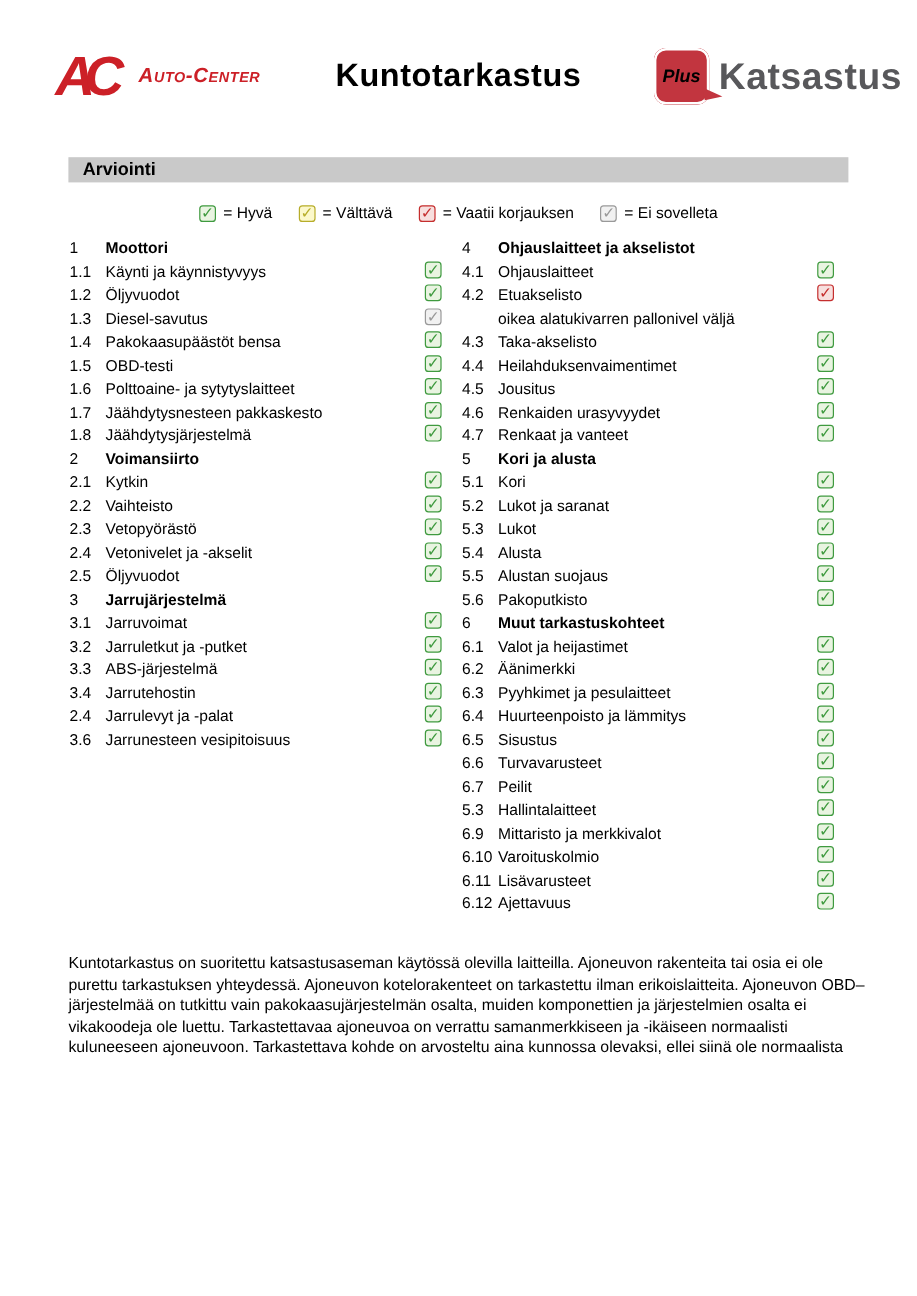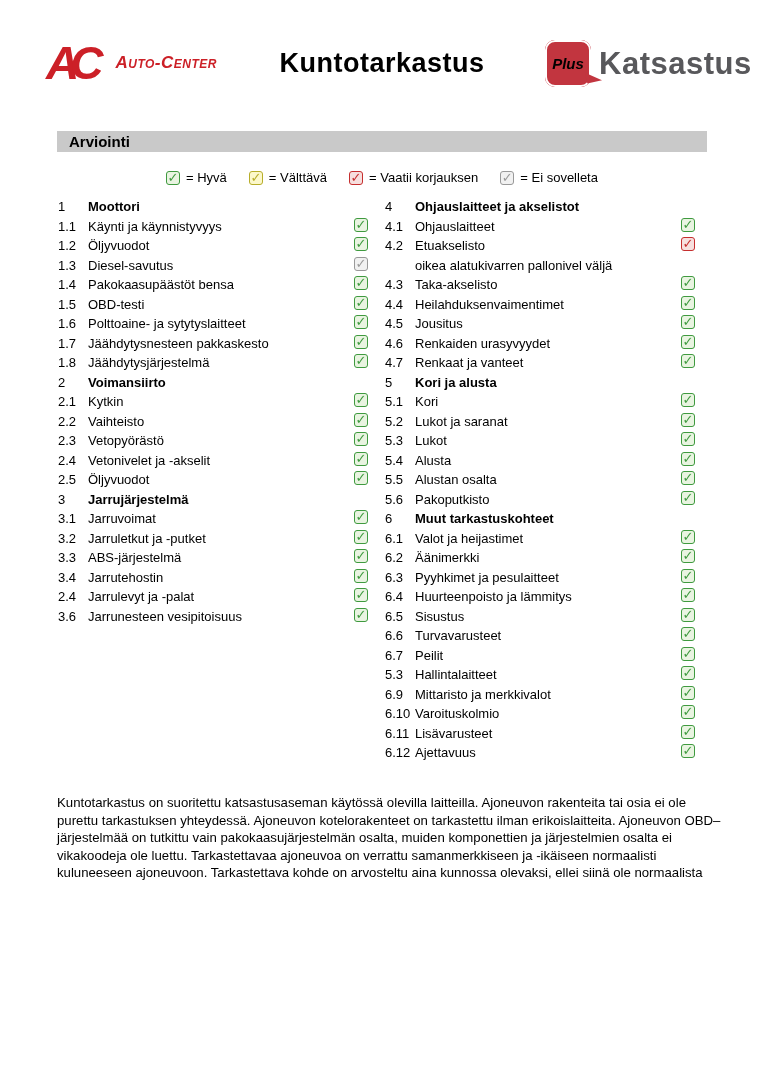--- a/index.html
+++ b/index.html
@@ -261,21 +261,21 @@
         <span class="lbl">Lukot</span>
         <span class="cb good">✓</span>
       </div>
       <div class="row">
         <span class="num">5.4</span>
         <span class="lbl">Alusta</span>
         <span class="cb good">✓</span>
       </div>
       <div class="row">
         <span class="num">5.5</span>
-        <span class="lbl">Alustan osalta</span>
+        <span class="lbl">Alustan suojaus</span>
         <span class="cb good">✓</span>
       </div>
       <div class="row">
         <span class="num">5.6</span>
         <span class="lbl">Pakoputkisto</span>
         <span class="cb good">✓</span>
       </div>
       <div class="row header">
         <span class="num">6</span>
         <span class="lbl">Muut tarkastuskohteet</span>

